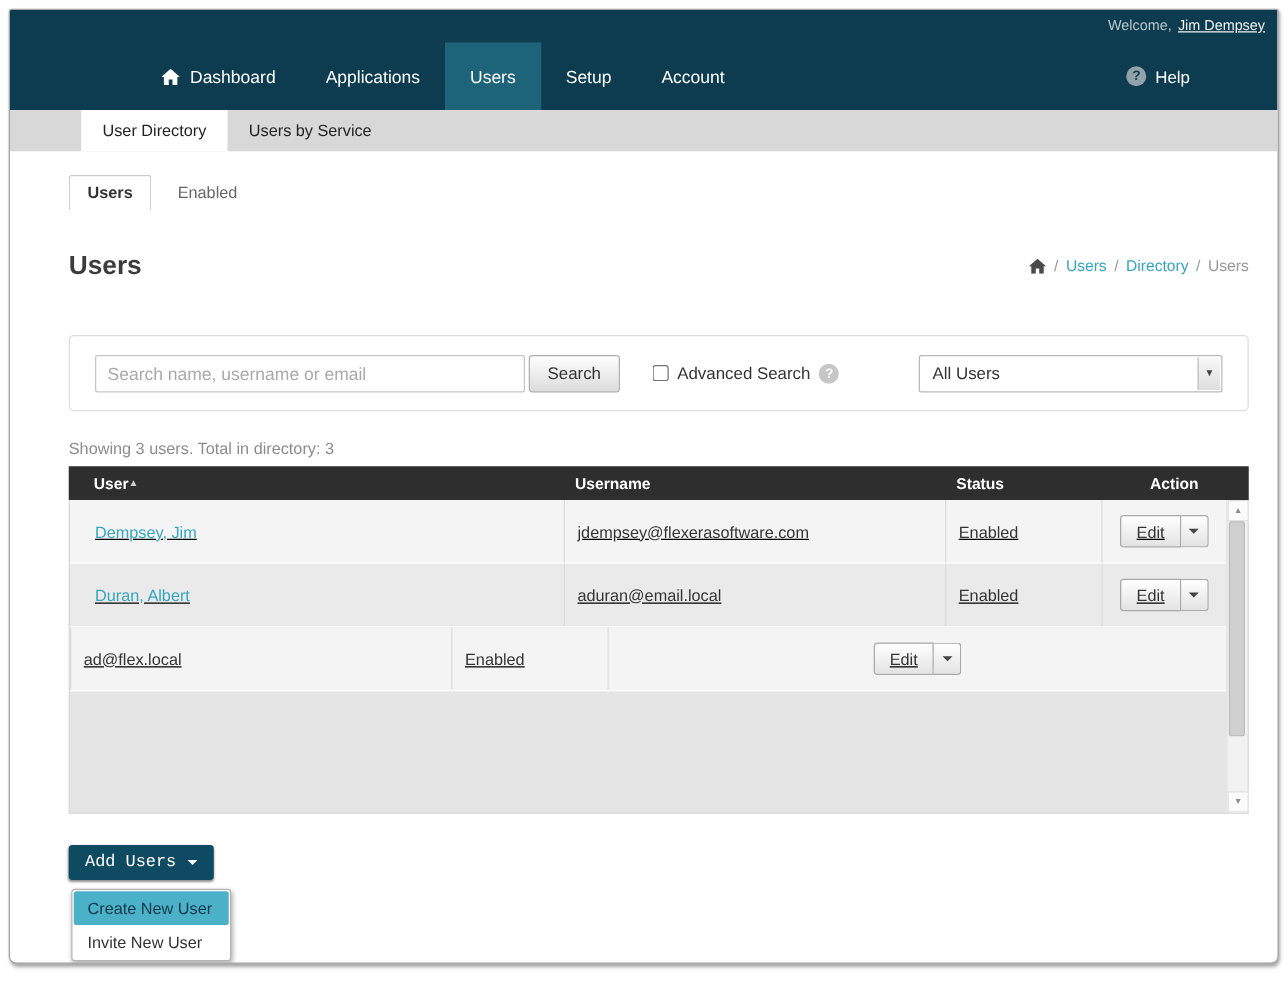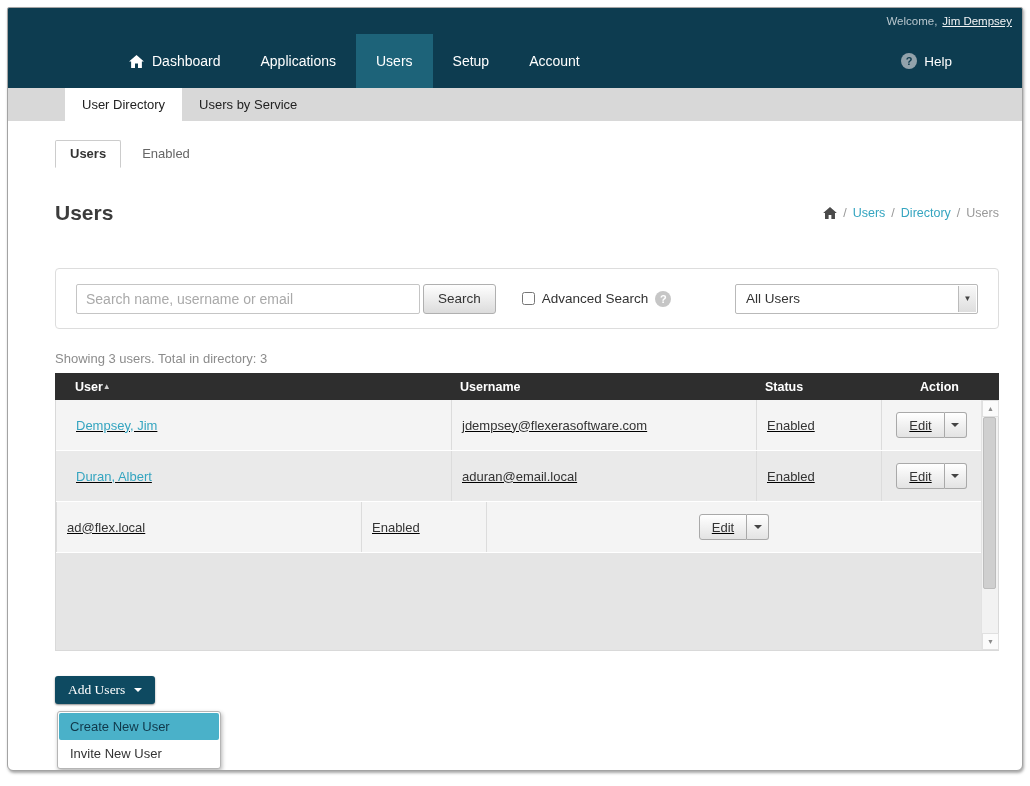--- a/index.html
+++ b/index.html
@@ -81,23 +81,23 @@
   .caret-down { width:0; height:0; border-left:4px solid transparent; border-right:4px solid transparent; border-top:4px solid #444; }
 
   .scrollbar { position:absolute; top:0; right:0; width:17px; height:100%; background:#f2f2f2; border-left:1px solid #e2e2e2; }
   .sb-btn { position:absolute; left:0; width:17px; height:17px; background:#fbfbfb; border:1px solid #e0e0e0; color:#8b8b8b; font-size:7px; display:flex; align-items:center; justify-content:center; cursor:pointer; }
   .sb-up { top:0; }
   .sb-down { bottom:0; }
   .sb-thumb { position:absolute; left:1px; right:2px; top:17px; height:172px; background:#cfcfcf; border:1px solid #bcbcbc; border-radius:2px; cursor:pointer; }
 
   
   .add-wrap { position:relative; margin-top:25px; height:110px; }
-  .add-btn { display:inline-flex; align-items:center; gap:9px; height:28px; padding:0 13px; background:var(--add-button-bg,#0e4a61); color:#fff; font-size:13.5px; border:none; border-radius:3px; cursor:pointer; box-shadow:0 1px 2px rgba(0,0,0,0.45); font-family:Liberation Serif, serif; }
+  .add-btn { display:inline-flex; align-items:center; gap:9px; height:28px; padding:0 13px; background:var(--add-button-bg,#0e4a61); color:#fff; font-size:13.5px; border:none; border-radius:3px; cursor:pointer; box-shadow:0 1px 2px rgba(0,0,0,0.45); font-family:Liberation Mono, monospace; }
   .add-caret { width:0; height:0; border-left:4px solid transparent; border-right:4px solid transparent; border-top:4px solid #fff; }
-  .add-menu { position:absolute; left:2px; top:35px; width:164px; background:#fff; border:1px solid #b5b5b5; border-radius:3px; box-shadow:1px 2px 4px rgba(0,0,0,0.3); padding:1px; }
+  .add-menu { position:absolute; left:2px; top:35px; width:128px; background:#fff; border:1px solid #b5b5b5; border-radius:3px; box-shadow:1px 2px 4px rgba(0,0,0,0.3); padding:1px; }
   .menu-item { height:27px; display:flex; align-items:center; padding:0 11px; font-size:13px; color:#333; cursor:pointer; border-radius:2px; }
   .menu-item.highlight { background:var(--menu-highlight-bg,#4ab1c9); color:var(--menu-highlight-text,#10384a); }
 </style>
 </head>
 <body>
 
 <div class="screen">
 
   <div class="topbar">
     <div class="welcome-bar">

